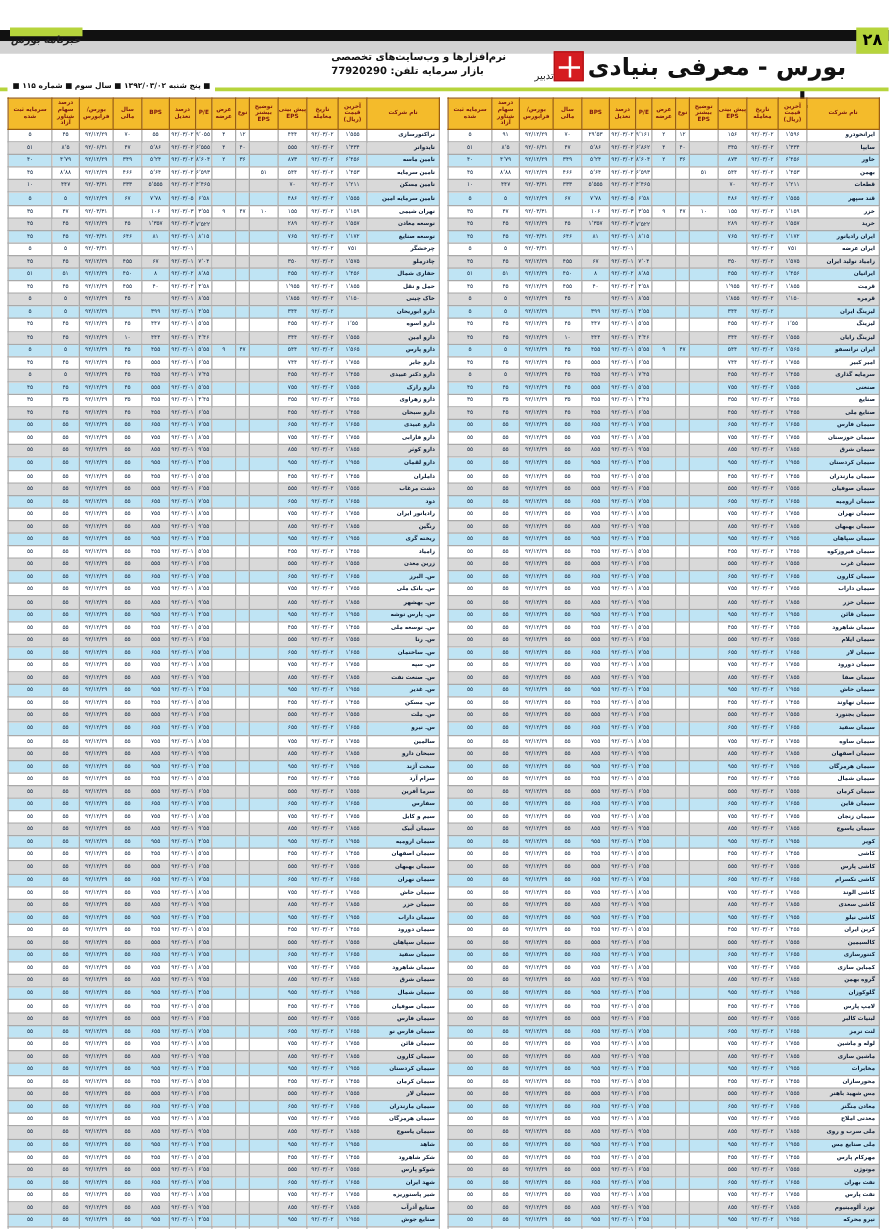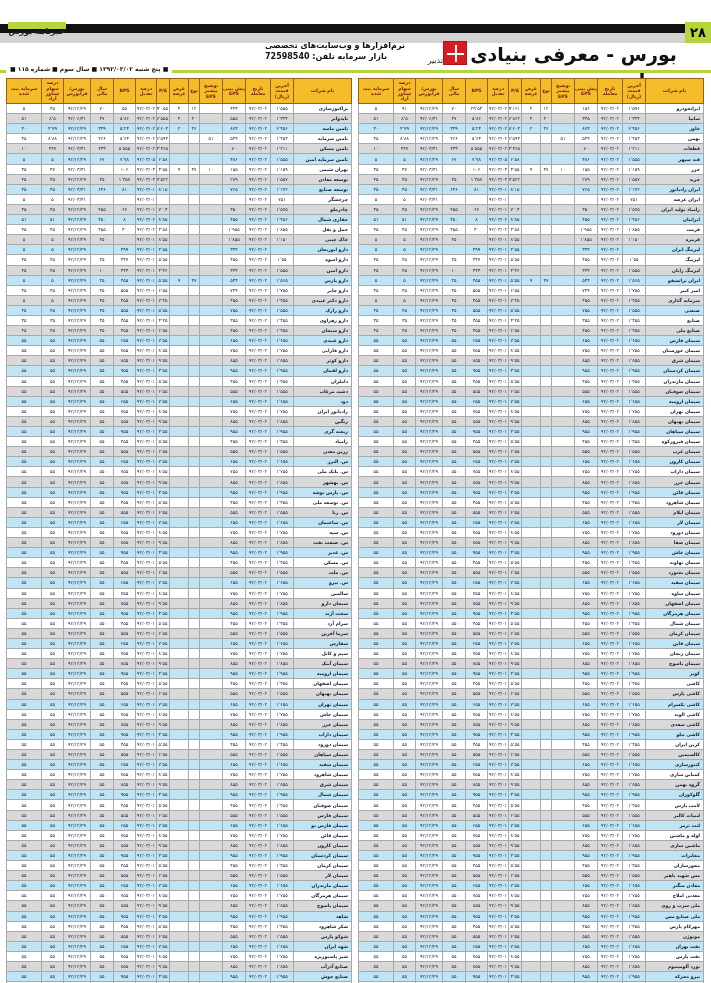--- a/index.html
+++ b/index.html
@@ -74,21 +74,21 @@
   <div class="mh-title">بورس - معرفی بنیادی سهام</div>
 
   <div class="mh-logo">
     <i class="v"></i>
       <i class="h"></i>
   </div>
   <div class="mh-logoword">تدبیر</div>
 
   <div class="mh-sub">
     <div>نرم‌افزارها و وب‌سایت‌های تخصصی</div>
-    <div>بازار سرمایه   تلفن: 72598540</div>
+    <div>بازار سرمایه   تلفن: 77920290</div>
   </div>
 
   <div class="mh-rule"></div>
   <div class="mh-issue">■ پنج شنبه ۱۳۹۲/۰۳/۰۲ ■ سال سوم ■ شماره ۱۱۵ ■</div>
 </div>
 
 <div class="sheet">
 
   <div class="tblwrap right">
     <table class="fin">

